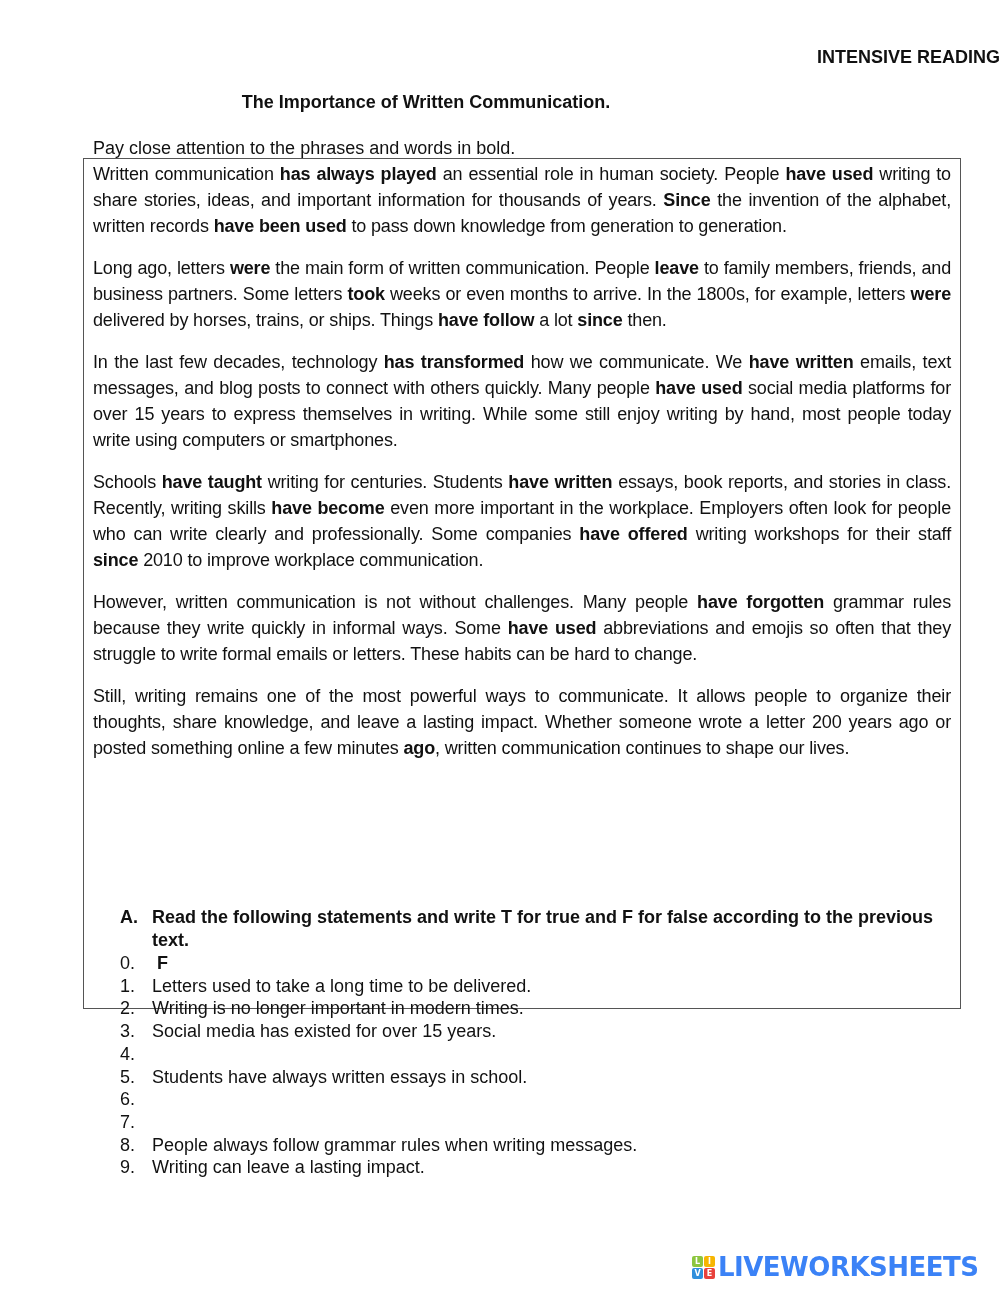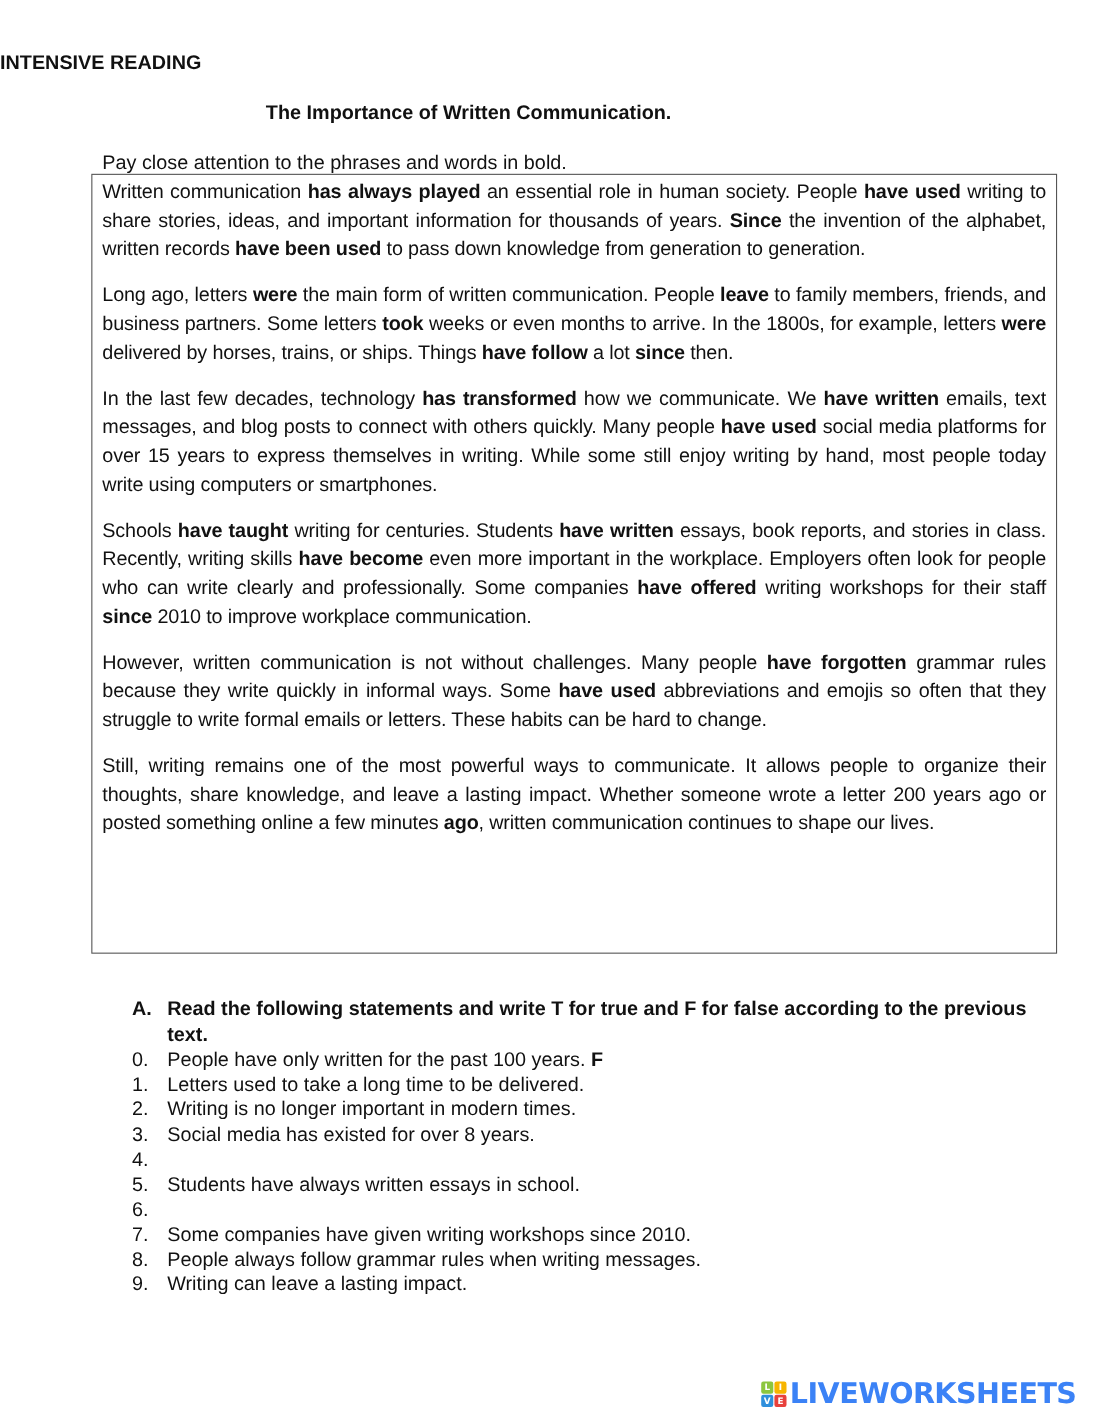--- a/index.html
+++ b/index.html
@@ -2,33 +2,33 @@
 <html><head>
   <meta charset="utf-8">
   <style>
     html, body { margin: 0; padding: 0; background: #ffffff; }
     body {
       width: 1000px; height: 1294px; position: relative; overflow: hidden;
       font-family: "Liberation Sans", sans-serif; color: #111111;
     }
     .title {
       position: absolute; left: 0; width: 1000px; top: 47px;
-      text-align: left; font-weight: bold; font-size: 18px;
+      text-align: right; font-weight: bold; font-size: 18px;
     }
     .subtitle {
       position: absolute; left: 0; width: 852px; top: 92px;
       text-align: center; font-weight: bold; font-size: 18px;
     }
     .instruction {
       position: absolute; left: 93px; top: 138px;
       font-weight: normal; font-size: 18px;
     }
     .reading-box {
       position: absolute; left: 83px; top: 158px;
-      width: 878px; height: 709px; box-sizing: border-box;
+      width: 878px; height: 851px; box-sizing: border-box;
       border: 1.5px solid #555555;
       padding: 2px 9px 18px 9px;
     }
     .para {
       margin: 0 0 16px 0;
       font-size: 18px; line-height: 26px;
       text-align: justify; letter-spacing: -0.15px;
     }
     .para b { font-weight: bold; }
     .section-a {
@@ -79,54 +79,52 @@
 </div>
 
 <div class="section-a">
   <div class="section-heading">
     <span class="section-letter">A.</span>
     <span>Read the following statements and write T for true and F for false according to the previous text.</span>
   </div>
   <ul class="statements">
     <li class="statement">
       <span class="statement-num">0.</span>
-      <span>People have only written for the past 100 years.</span>
       <span class="statement-answer">F</span>
     </li>
     <li class="statement">
       <span class="statement-num">1.</span>
       <span>Letters used to take a long time to be delivered.</span>
       <span class="statement-answer"></span>
     </li>
     <li class="statement">
       <span class="statement-num">2.</span>
       <span>Writing is no longer important in modern times.</span>
       <span class="statement-answer"></span>
     </li>
     <li class="statement">
       <span class="statement-num">3.</span>
-      <span>Social media has existed for over 8 years.</span>
+      <span>Social media has existed for over 15 years.</span>
       <span class="statement-answer"></span>
     </li>
     <li class="statement">
       <span class="statement-num">4.</span>
       <span class="statement-answer"></span>
     </li>
     <li class="statement">
       <span class="statement-num">5.</span>
       <span>Students have always written essays in school.</span>
       <span class="statement-answer"></span>
     </li>
     <li class="statement">
       <span class="statement-num">6.</span>
       <span class="statement-answer"></span>
     </li>
     <li class="statement">
       <span class="statement-num">7.</span>
-      <span>Some companies have given writing workshops since 2010.</span>
       <span class="statement-answer"></span>
     </li>
     <li class="statement">
       <span class="statement-num">8.</span>
       <span>People always follow grammar rules when writing messages.</span>
       <span class="statement-answer"></span>
     </li>
     <li class="statement">
       <span class="statement-num">9.</span>
       <span>Writing can leave a lasting impact.</span>

